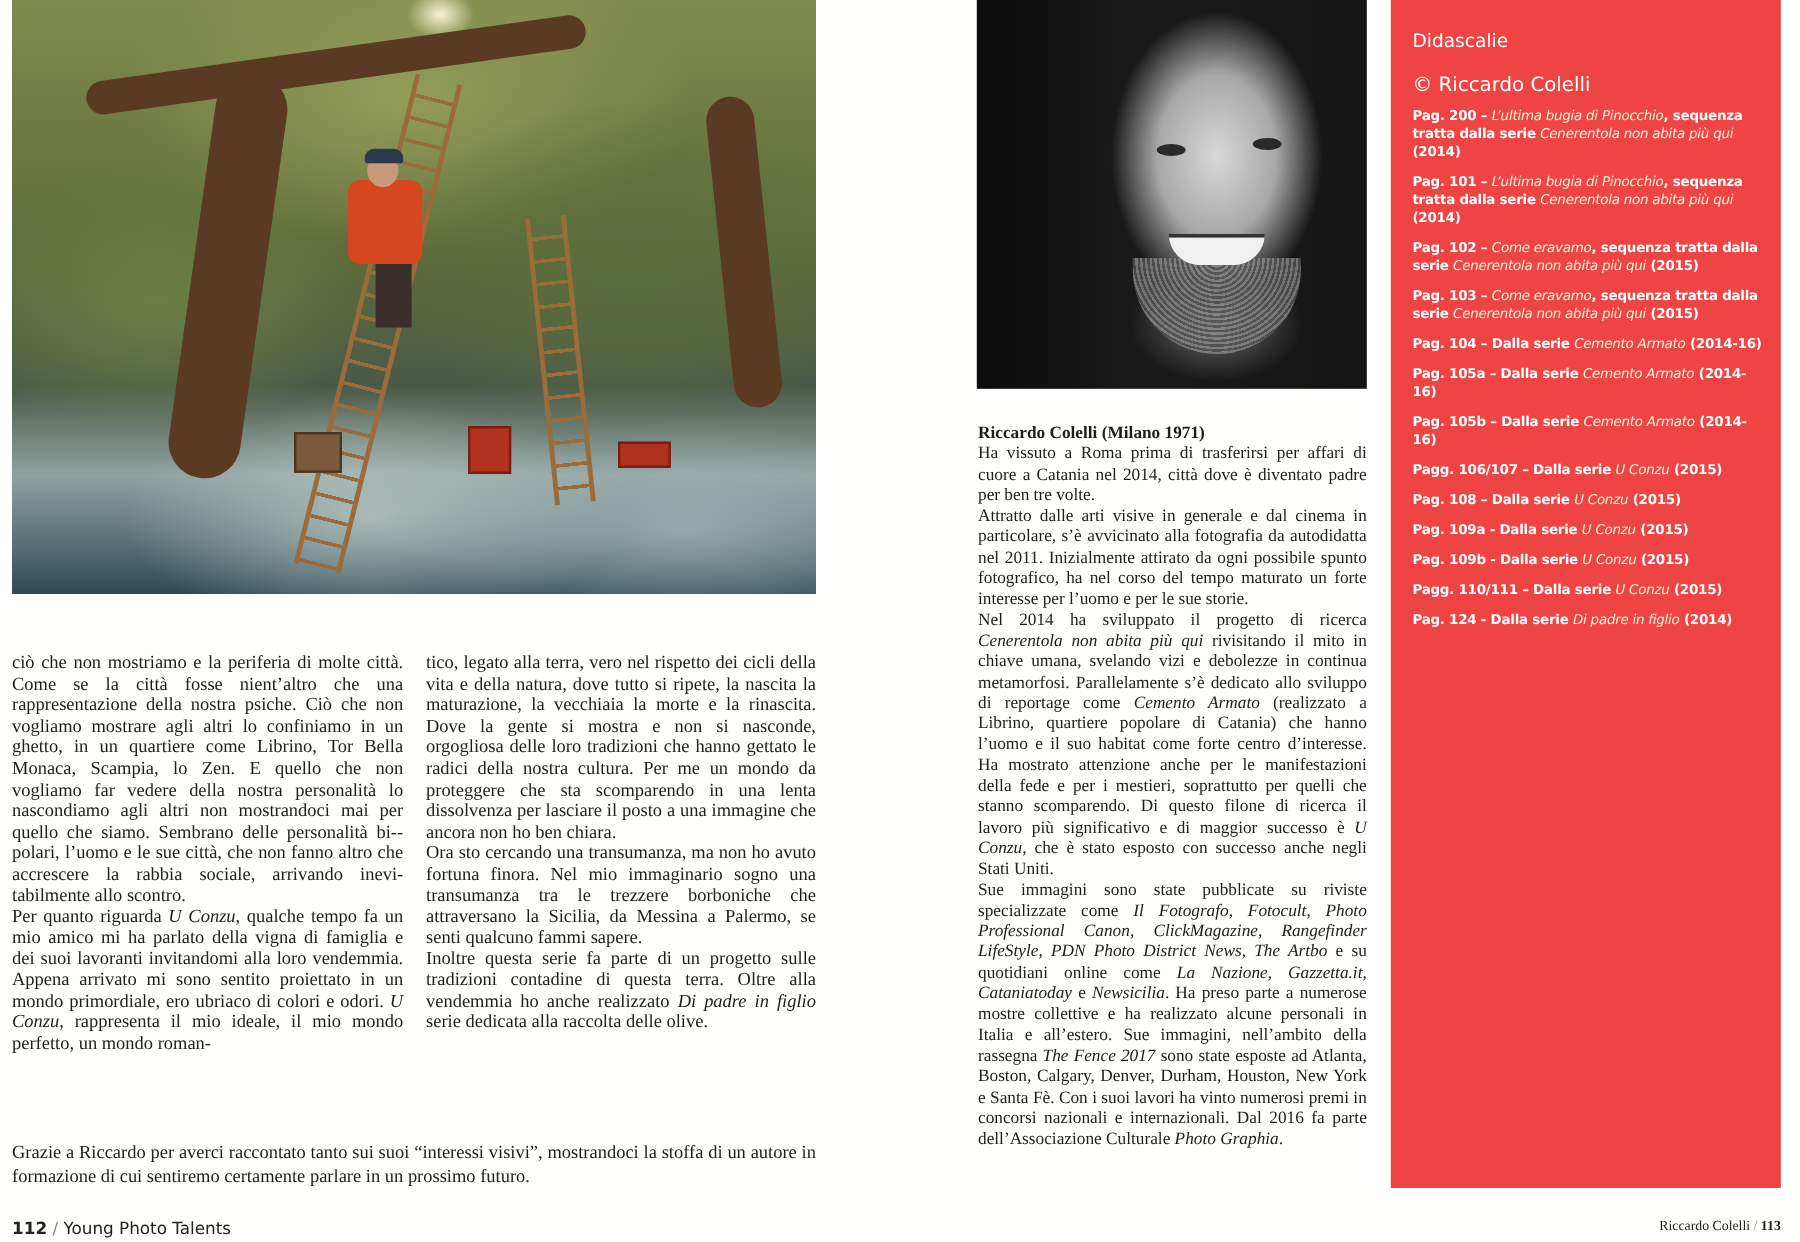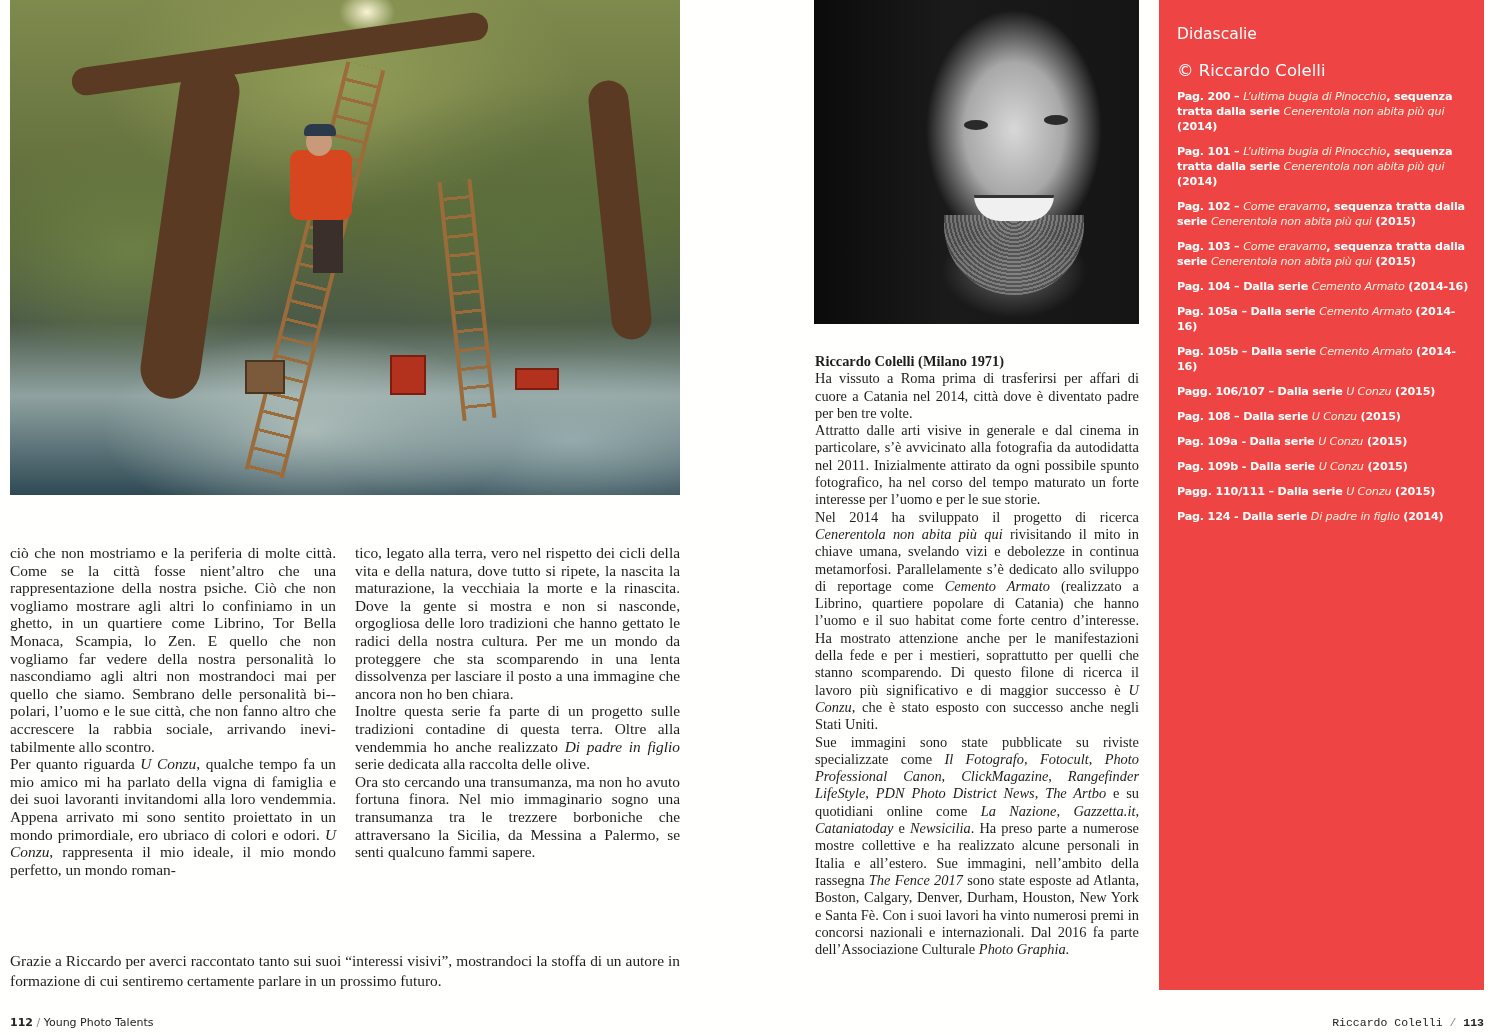--- a/index.html
+++ b/index.html
@@ -51,22 +51,22 @@
     position: absolute; left: 1159px; top: 0; width: 325px; height: 990px; background: #ef4444;
     color: #ffffff; font-family: "DejaVu Sans", "Liberation Sans", sans-serif; padding: 25px 12px 0 18px;
   }
   .cap-heading { font-size: 15.5px; font-weight: normal; margin-bottom: 18px; }
   .cap-author { font-size: 16.5px; font-weight: normal; margin-bottom: 9px; }
   .cap-item { font-size: 11.2px; line-height: 15px; font-weight: bold; margin-bottom: 10px; letter-spacing: -0.2px; }
   .cap-item .i { font-weight: normal; color: #fff1dc; }
   .cap-note { font-size: 11.2px; line-height: 15.5px; margin-top: 28px; font-weight: normal; letter-spacing: -0.1px; }
   .cap-link { font-weight: bold; display: block; }
 
-  .footer-left { position: absolute; left: 10px; top: 1016px; font-family: "DejaVu Sans", "Liberation Sans", sans-serif; font-size: 11px; color: #222; }
-  .footer-right { position: absolute; right: 16px; top: 1016px; font-family: Liberation Mono, monospace; font-size: 11.5px; color: #222; text-align: center; }
+  .footer-left { position: absolute; left: 10px; top: 1016px; font-family: "DejaVu Sans", "Liberation Sans", sans-serif; font-size: 14px; color: #222; }
+  .footer-right { position: absolute; right: 16px; top: 1016px; font-family: Liberation Serif, serif; font-size: 11.5px; color: #222; text-align: center; }
   .pg-num { font-weight: bold; }
   .slash { color: #888; }
 </style>
 </head>
 <body>
 
 <div class="photo-olive" role="img" aria-label="Olive harvest: elderly man in red jacket on wooden ladder under olive tree, nets spread on ground, red crates">
   <div class="trunk" style="left:150px;top:60px;width:60px;height:340px;transform:rotate(8deg);"></div>
   <div class="trunk" style="left:60px;top:40px;width:420px;height:28px;transform:rotate(-8deg);"></div>
   <div class="trunk" style="left:590px;top:80px;width:40px;height:260px;transform:rotate(-6deg);"></div>
@@ -81,22 +81,22 @@
   <div class="crate" style="left:235px;top:360px;width:40px;height:34px;background:#7a5a3a;border-color:#4a3520;"></div>
 </div>
 
 <div class="col col-1">
   <p><span>ciò che non mostriamo e la periferia di molte città. Come se la città fosse nient’altro che una rappresentazione della nostra psiche. Ciò che non vogliamo mostrare agli altri lo confiniamo in un ghetto, in un quartiere come Librino, Tor Bella Monaca, Scampia, lo Zen. E quello che non vogliamo far vedere della nostra personalità lo nascondiamo agli altri non mostrandoci mai per quello che siamo. Sembrano delle personalità bi-­polari, l’uomo e le sue città, che non fanno altro che accrescere la rabbia sociale, arrivando inevi­tabilmente allo scontro.</span></p>
   <p><span>Per quanto riguarda </span><span class="i">U Conzu</span><span>, qualche tempo fa un mio amico mi ha parlato della vigna di fa­miglia e dei suoi lavoranti invitandomi alla loro vendemmia. Appena arrivato mi sono sentito proiettato in un mondo primordiale, ero ubria­co di colori e odori. </span><span class="i">U Conzu</span><span>, rappresenta il mio ideale, il mio mondo perfetto, un mondo roman-</span></p>
 </div>
 
 <div class="col col-2">
   <p><span>tico, legato alla terra, vero nel rispetto dei cicli della vita e della natura, dove tutto si ripete, la nascita la maturazione, la vecchiaia la morte e la rinascita. Dove la gente si mostra e non si na­sconde, orgogliosa delle loro tradizioni che han­no gettato le radici della nostra cultura. Per me un mondo da proteggere che sta scomparendo in una lenta dissolvenza per lasciare il posto a una immagine che ancora non ho ben chiara.</span></p>
+  <p><span>Ora sto cercando una transumanza, ma non ho avuto fortuna finora. Nel mio immaginario so­gno una transumanza tra le trezzere borboniche che attraversano la Sicilia, da Messina a Palermo, se senti qualcuno fammi sapere.</span></p>
   <p><span>Inoltre questa serie fa parte di un progetto sulle tradizioni contadine di questa terra. Oltre alla vendemmia ho anche realizzato </span><span class="i">Di padre in figlio</span><span> serie dedicata alla raccolta delle olive.</span></p>
-  <p><span>Ora sto cercando una transumanza, ma non ho avuto fortuna finora. Nel mio immaginario so­gno una transumanza tra le trezzere borboniche che attraversano la Sicilia, da Messina a Palermo, se senti qualcuno fammi sapere.</span></p>
 </div>
 
 <p class="closing">Grazie a Riccardo per averci raccontato tanto sui suoi “interessi visivi”, mostrandoci la stoffa di un autore in formazione di cui sentiremo certamente parlare in un prossimo futuro.</p>
 
 <div class="footer-left">
   <span class="pg-num">112</span>
   <span class="slash">/</span>
   <span>Young Photo Talents</span>
 </div>
 

